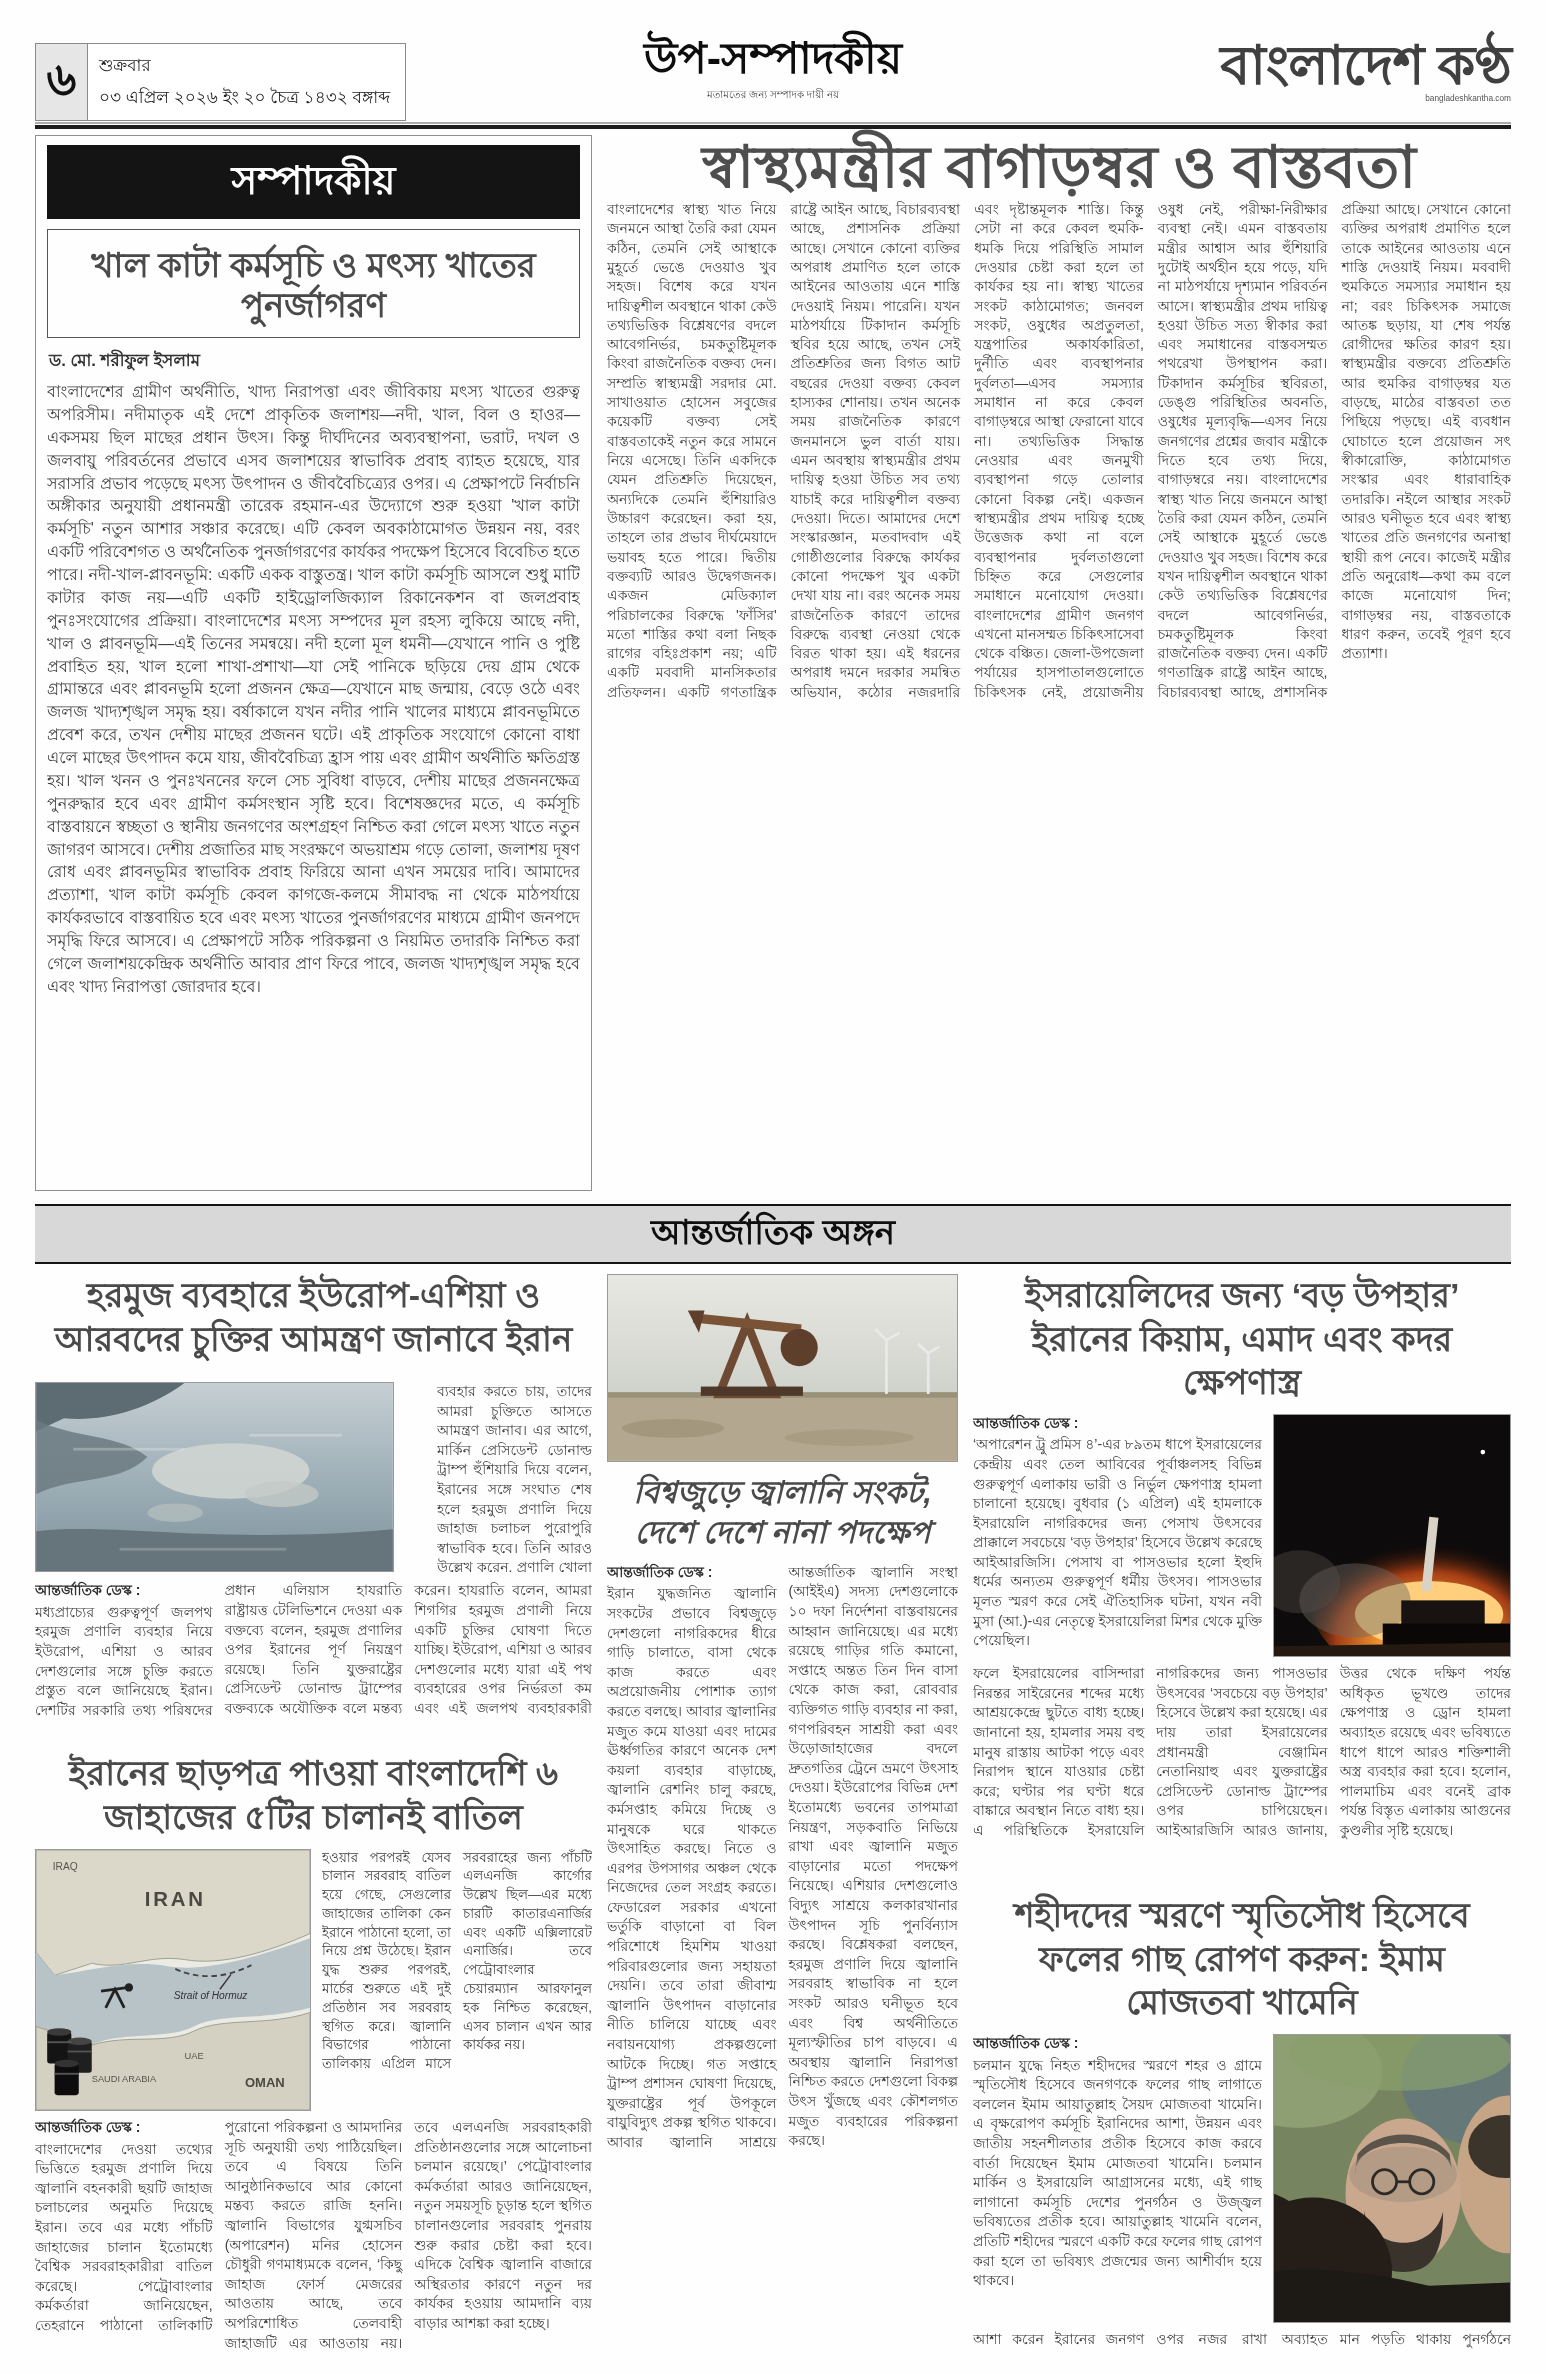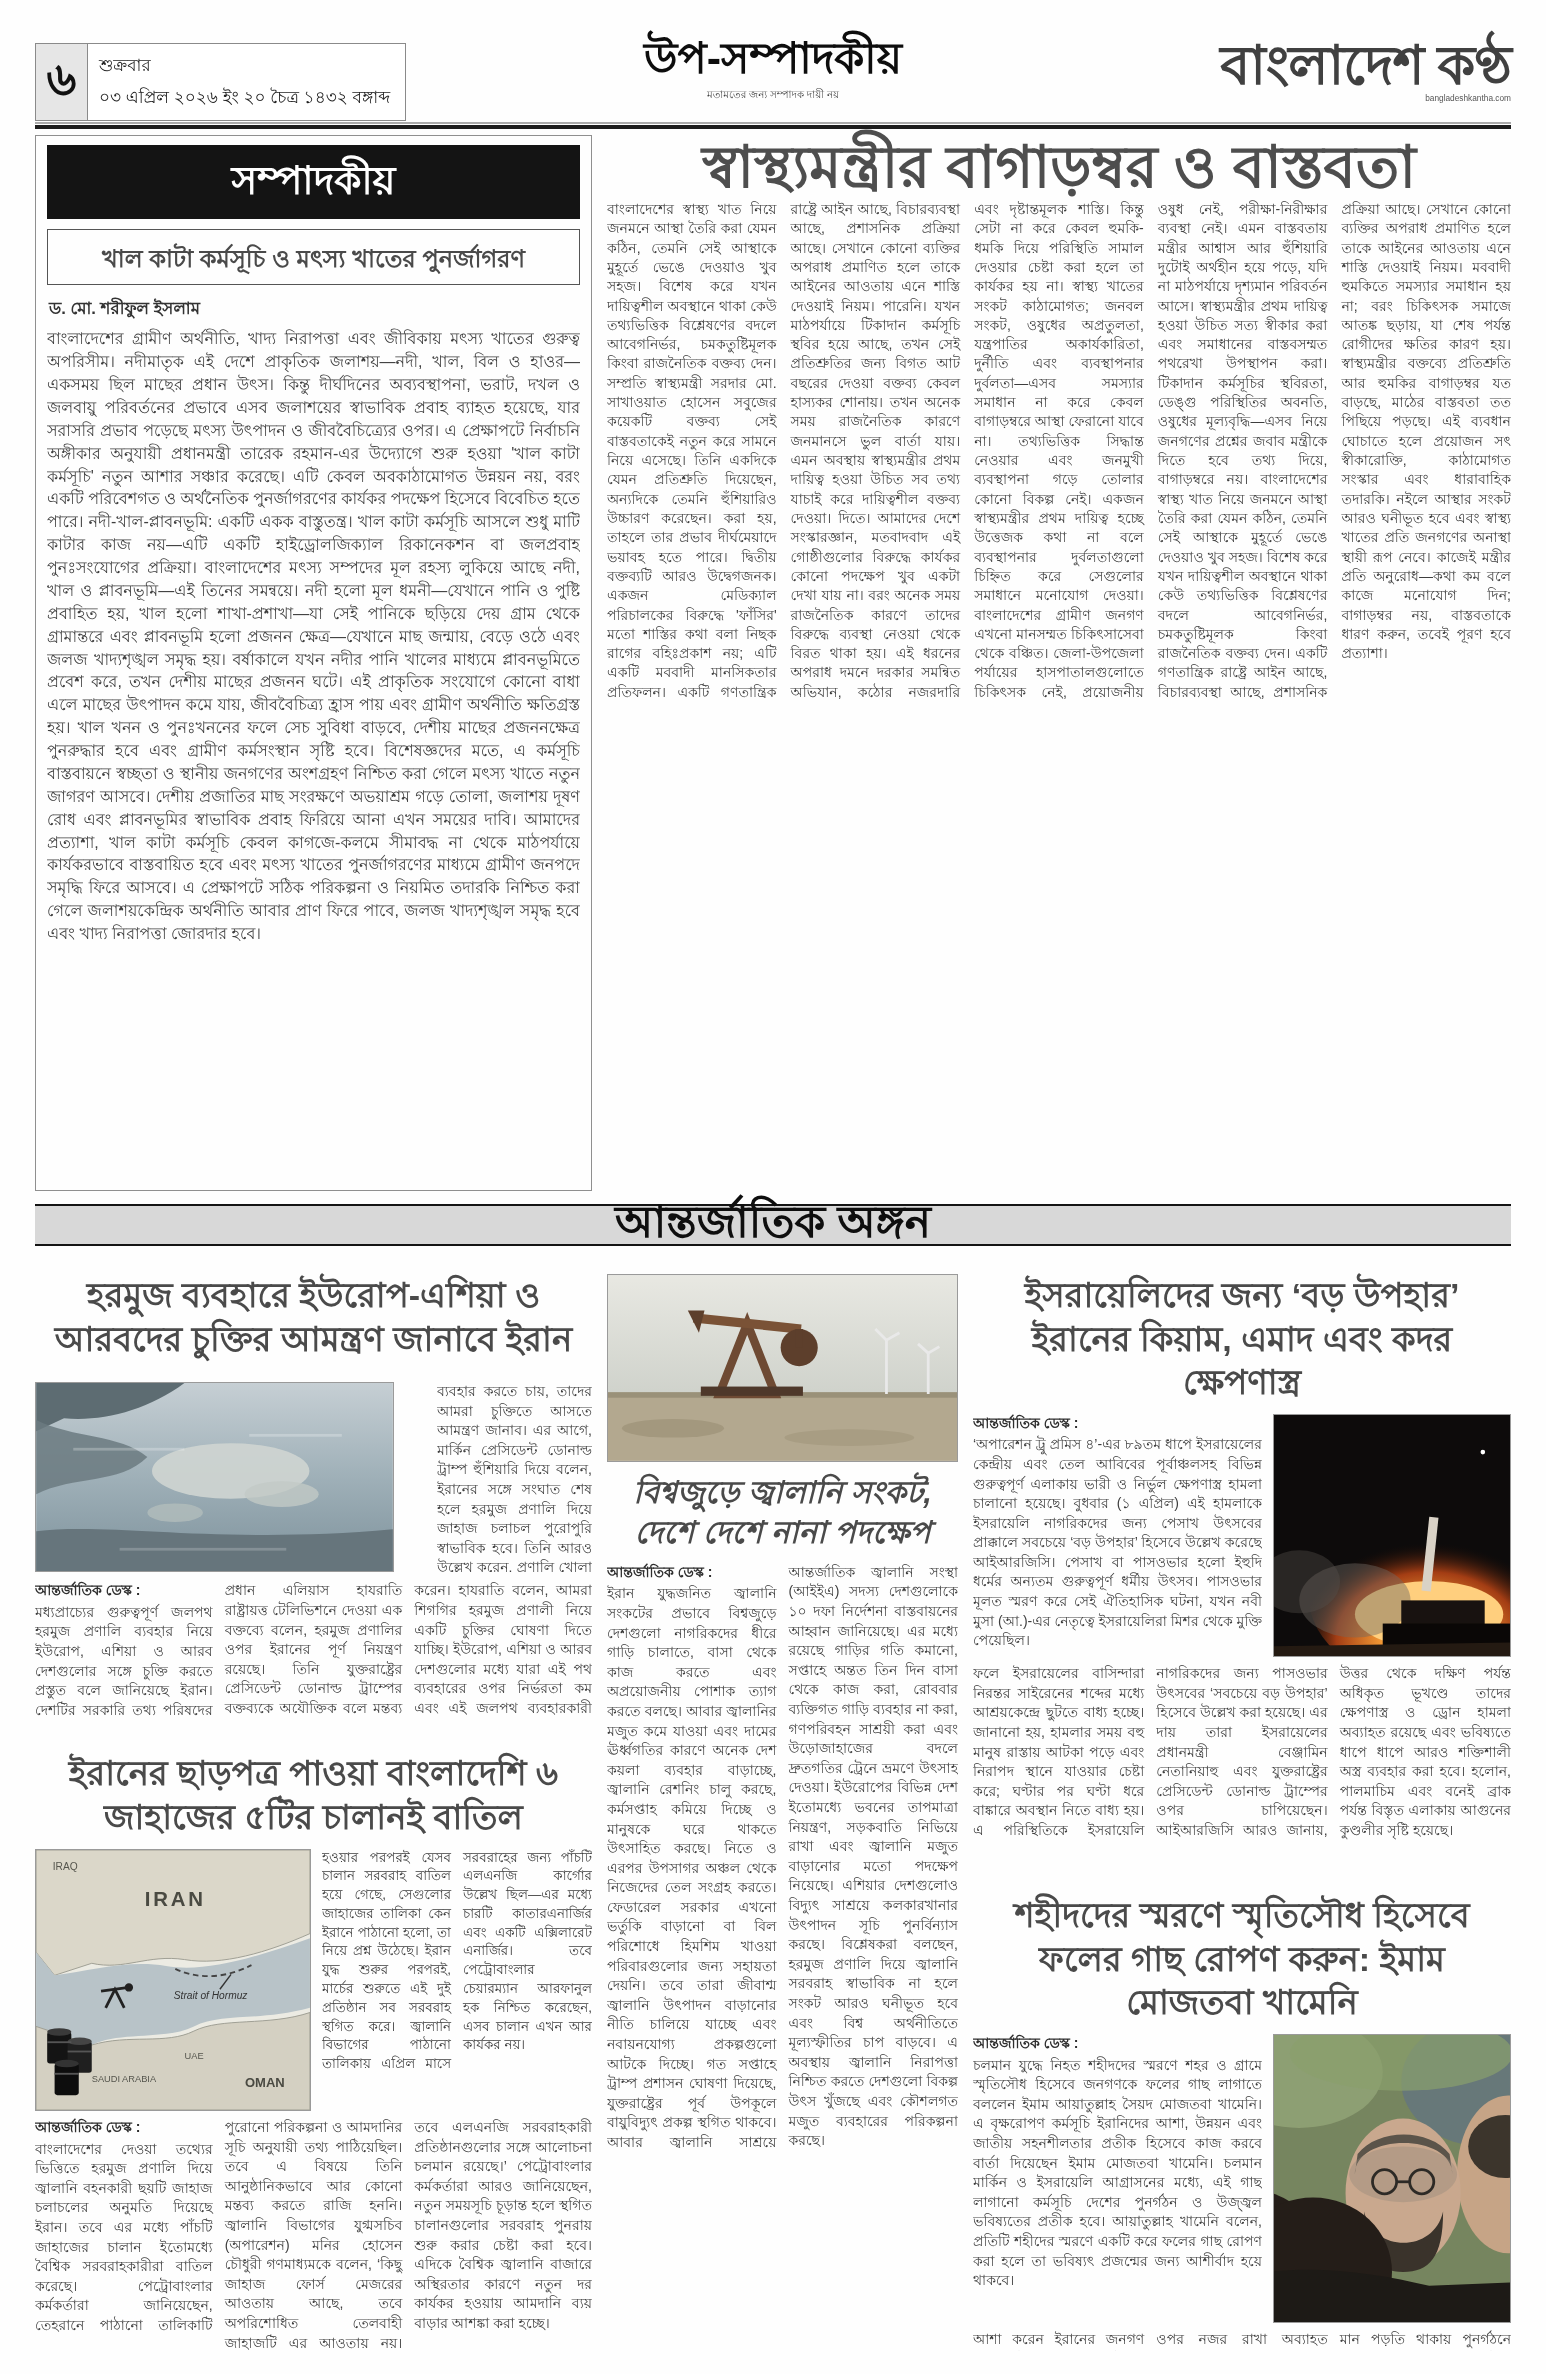--- a/index.html
+++ b/index.html
@@ -39,37 +39,37 @@
   .headline-2 { font-weight:700; color:#4a4a4a; text-align:center; }
 
   
   .top-section { position:absolute; top:135px; left:35px; right:35px; height:1056px;
                  display:flex; gap:15px; }
   .editorial { width:557px; border:0.9px solid #8f8f8f; padding:9.3px 11px;
                display:flex; flex-direction:column; }
   .ed-banner { height:74px; background:#141414; color:#fff; display:flex;
                align-items:center; justify-content:center; font-size:39px; font-weight:700; }
   .ed-headbox { border:1.9px solid #555; margin-top:9.3px; padding:15px 4px 11px;
-                text-align:center; font-size:24px; line-height:1.2; }
+                text-align:center; font-size:34px; line-height:1.2; }
   .ed-author { font-size:16.7px; font-weight:700; color:#333; margin:9.3px 1.9px 5.6px; }
   .ed-body { flex:1; overflow:hidden; font-size:16px; line-height:1.43; }
 
   .oped { flex:1; display:flex; flex-direction:column; }
   .oped-headline { font-size:58px; font-weight:700; color:#4e4e4e; text-align:center;
                    line-height:1.12; }
   .oped-byline { font-size:28px; font-weight:700; color:#555; text-align:center;
                  margin:18.6px 0 11px; }
   .oped-body { flex:1; overflow:hidden; column-count:5; column-gap:14px;
                font-size:14px; line-height:1.38; }
 
   
-  .intl-banner { position:absolute; top:1204px; left:35px; right:35px; height:42px;
+  .intl-banner { position:absolute; top:1204px; left:35px; right:35px; height:60px;
                  background:#d8d8d8; border-top:2.8px solid #141414; border-bottom:2.8px solid #141414;
                  display:flex; align-items:center; justify-content:center;
-                 font-size:44px; font-weight:700; color:#0e0e0e; }
+                 font-size:34px; font-weight:700; color:#0e0e0e; }
 
   
   .intl { position:absolute; top:1274px; left:35px; right:35px; bottom:24px;
           display:flex; gap:15px; }
   .col-left { width:557px; display:flex; flex-direction:column; }
   .col-mid  { width:351px; display:flex; flex-direction:column; }
   .col-right{ flex:1; display:flex; flex-direction:column; }
 
   .hl-lg { font-size:34px; line-height:1.28; }
   .hl-md { font-size:31px; line-height:1.3; }

